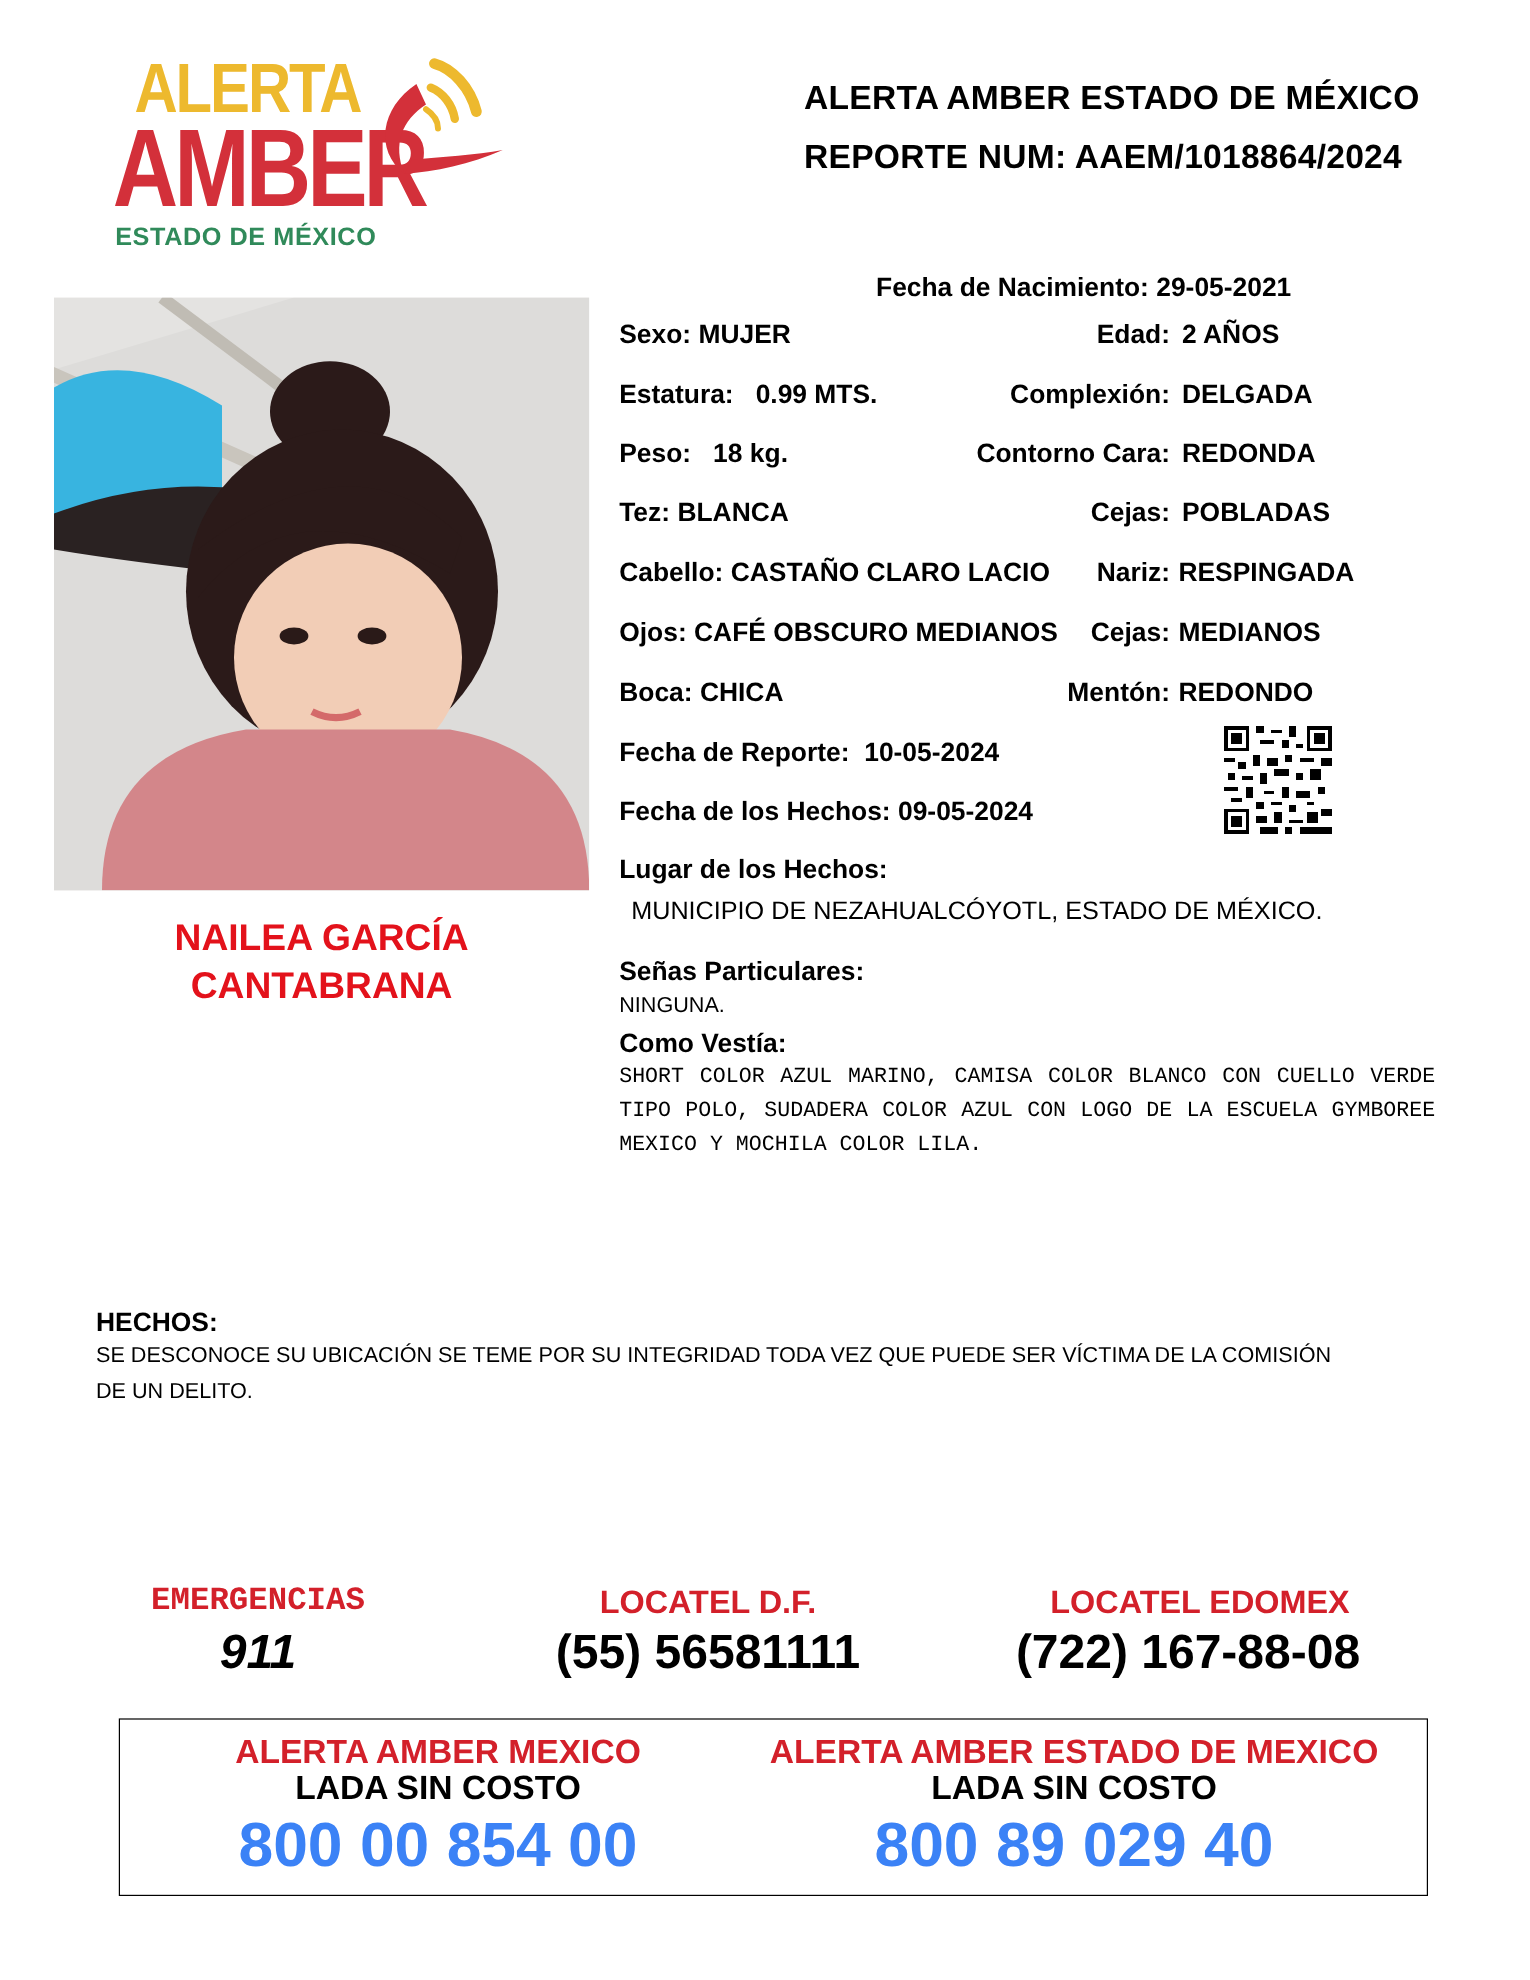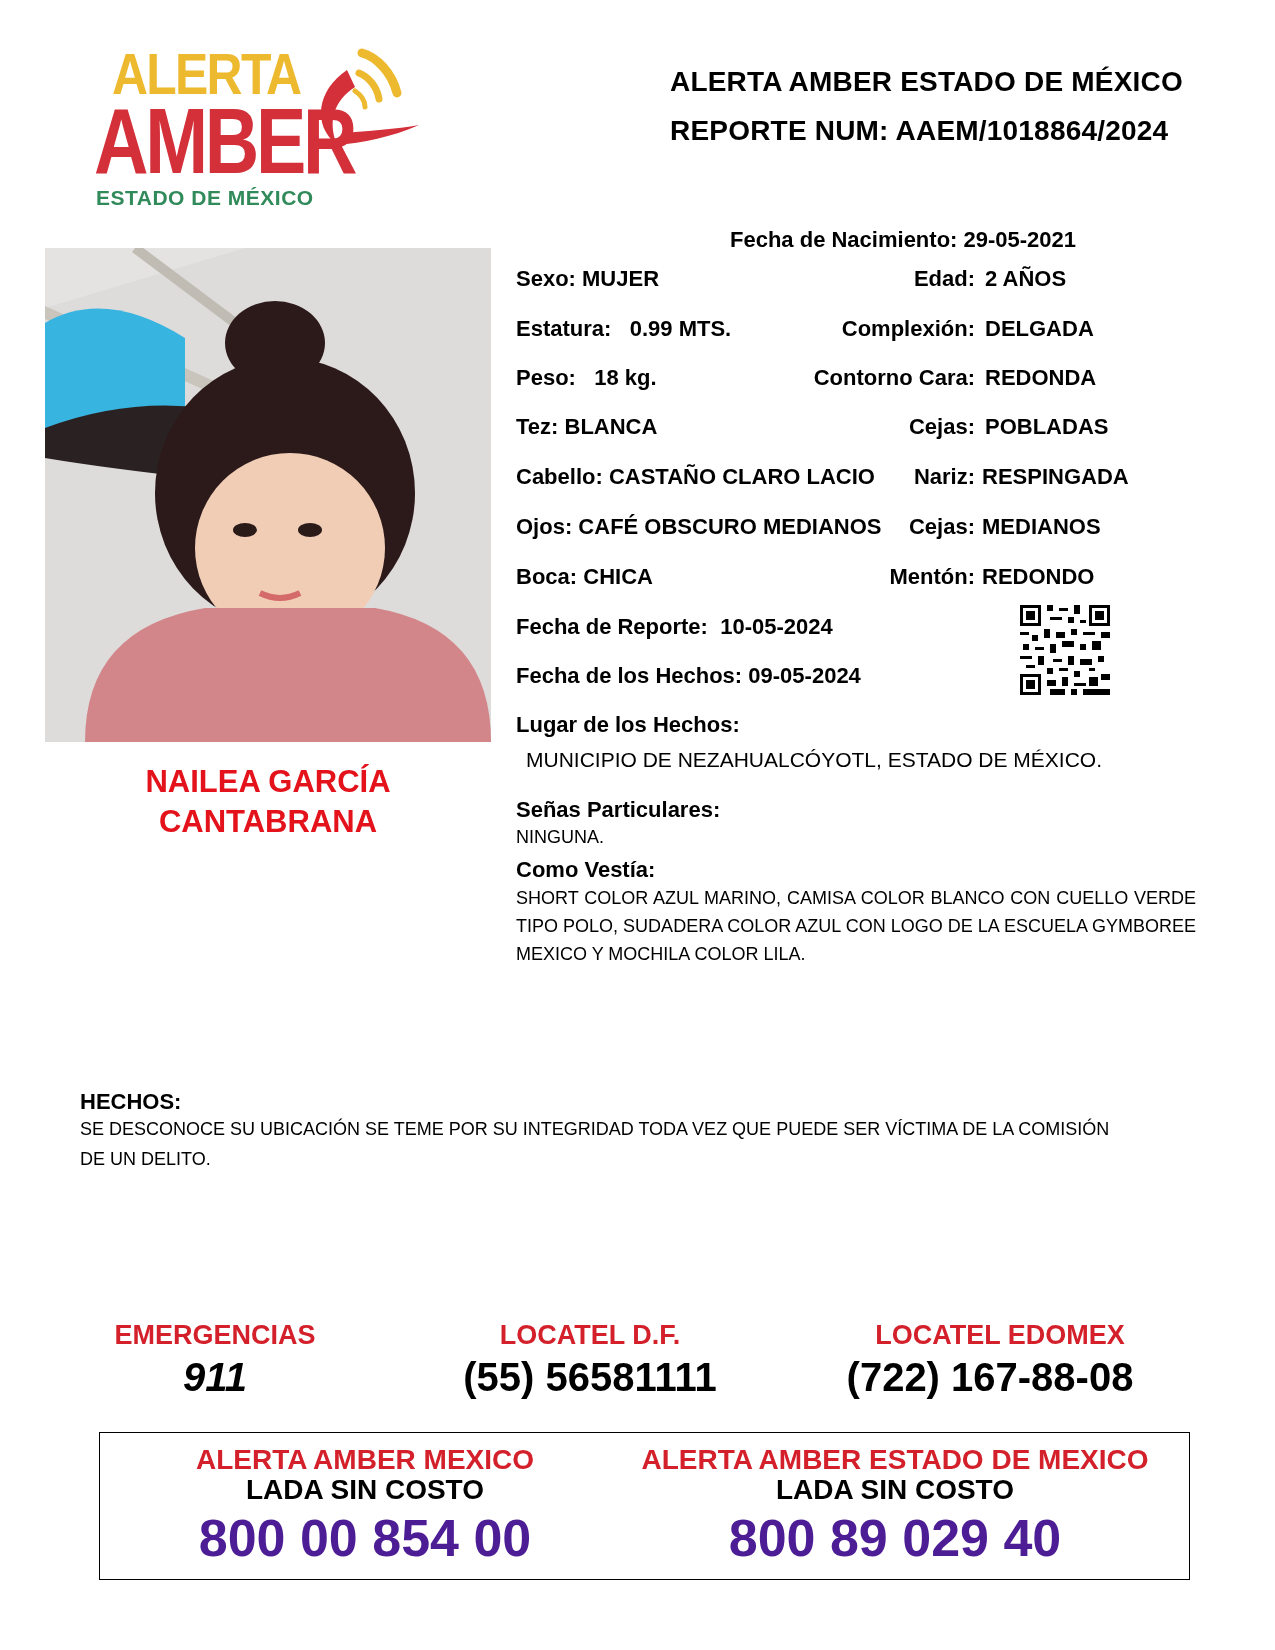--- a/index.html
+++ b/index.html
@@ -15,29 +15,29 @@
   .hdr { left:670px; font-weight:bold; font-size:28px; letter-spacing:0.2px; white-space:nowrap;text-align:right; }
   
   .photo { left:45px; top:248px; width:446px; height:494px; overflow:hidden; background:#e7e6e4; }
   .name { left:45px; width:446px; text-align:center; color:#E3121B; font-weight:bold; font-size:31px; line-height:40px; top:762px; }
   
   .lbl { font-weight:bold; font-size:22px; white-space:nowrap; line-height:26px; }
   .val { font-weight:bold; font-size:22px; white-space:nowrap; line-height:26px; }
   .right-lbl { text-align:right; }
   .plain { font-size:21px; white-space:nowrap; line-height:26px; }
   .small { font-size:18px; line-height:28px; }
-  .clothing { left:516px; top:884px; width:680px; font-size:18px; line-height:28px; text-align:justify; }
+  .clothing { left:516px; top:884px; width:680px; font-size:18px; line-height:28px; text-align:justify;font-family:Liberation Mono, monospace; }
   .hechos-text { left:80px; top:1114px; width:1050px; font-size:18px; line-height:30px; }
   
   .ph-lbl { color:#D3202A; font-weight:bold; font-size:27px; white-space:nowrap; text-align:center; }
   .ph-num { color:#000; font-weight:bold; font-size:40px; white-space:nowrap; text-align:center; }
   .box { left:99px; top:1432px; width:1091px; height:148px; border:1.5px solid #000; box-sizing:border-box; }
   .box-title { color:#D3202A; font-weight:bold; font-size:28px; white-space:nowrap; text-align:center; }
   .box-sub { color:#000; font-weight:bold; font-size:28px; white-space:nowrap; text-align:center; }
-  .box-num { color:#4c1d95; font-weight:bold; font-size:52px; white-space:nowrap; text-align:center; }
+  .box-num { color:#3b82f6; font-weight:bold; font-size:52px; white-space:nowrap; text-align:center; }
 </style>
 </head>
 <body>
 
 <div class="abs logo">
   <div class="logo-alerta">ALERTA</div>
   <div class="logo-amber">AMBER</div>
   <div class="logo-estado">ESTADO DE MÉXICO</div>
   <svg class="logo-horn" viewBox="0 0 120 110">
     <path d="M40 25 C10 45 5 80 30 100 C20 75 28 55 48 42 Z" fill="#D3303A"></path>
@@ -168,21 +168,21 @@
 
 <div class="abs lbl" style="left:516px; top:797px;">Señas Particulares:</div>
 <div class="abs plain small" style="left:516px; top:823px;">NINGUNA.</div>
 
 <div class="abs lbl" style="left:516px; top:857px;">Como Vestía:</div>
 <div class="abs clothing">SHORT  COLOR AZUL MARINO, CAMISA  COLOR BLANCO CON CUELLO VERDE TIPO POLO, SUDADERA  COLOR AZUL CON LOGO DE LA ESCUELA GYMBOREE MEXICO Y MOCHILA  COLOR LILA.</div>
 
 <div class="abs lbl" style="left:80px; top:1089px;">HECHOS:</div>
 <div class="abs hechos-text">SE DESCONOCE SU UBICACIÓN SE TEME POR SU INTEGRIDAD TODA VEZ QUE PUEDE SER VÍCTIMA DE LA COMISIÓN DE UN DELITO.</div>
 
-<div class="abs ph-lbl" style="left:85px; width:260px; top:1320px;">EMERGENCIAS</div>
+<div class="abs ph-lbl" style="left:85px; width:260px; top:1320px;font-family:Liberation Mono, monospace;">EMERGENCIAS</div>
 <div class="abs ph-num" style="left:85px; width:260px; top:1355px;font-style:italic;">911</div>
 <div class="abs ph-lbl" style="left:440px; width:300px; top:1320px;">LOCATEL D.F.</div>
 <div class="abs ph-num" style="left:420px; width:340px; top:1355px;">(55) 56581111</div>
 <div class="abs ph-lbl" style="left:840px; width:320px; top:1320px;">LOCATEL EDOMEX</div>
 <div class="abs ph-num" style="left:820px; width:340px; top:1355px;">(722) 167-88-08</div>
 
 <div class="abs box"></div>
 <div class="abs box-title" style="left:150px; width:430px; top:1444px;">ALERTA AMBER MEXICO</div>
 <div class="abs box-sub" style="left:150px; width:430px; top:1474px;">LADA SIN COSTO</div>
 <div class="abs box-num" style="left:150px; width:430px; top:1508px;">800 00 854 00</div>

